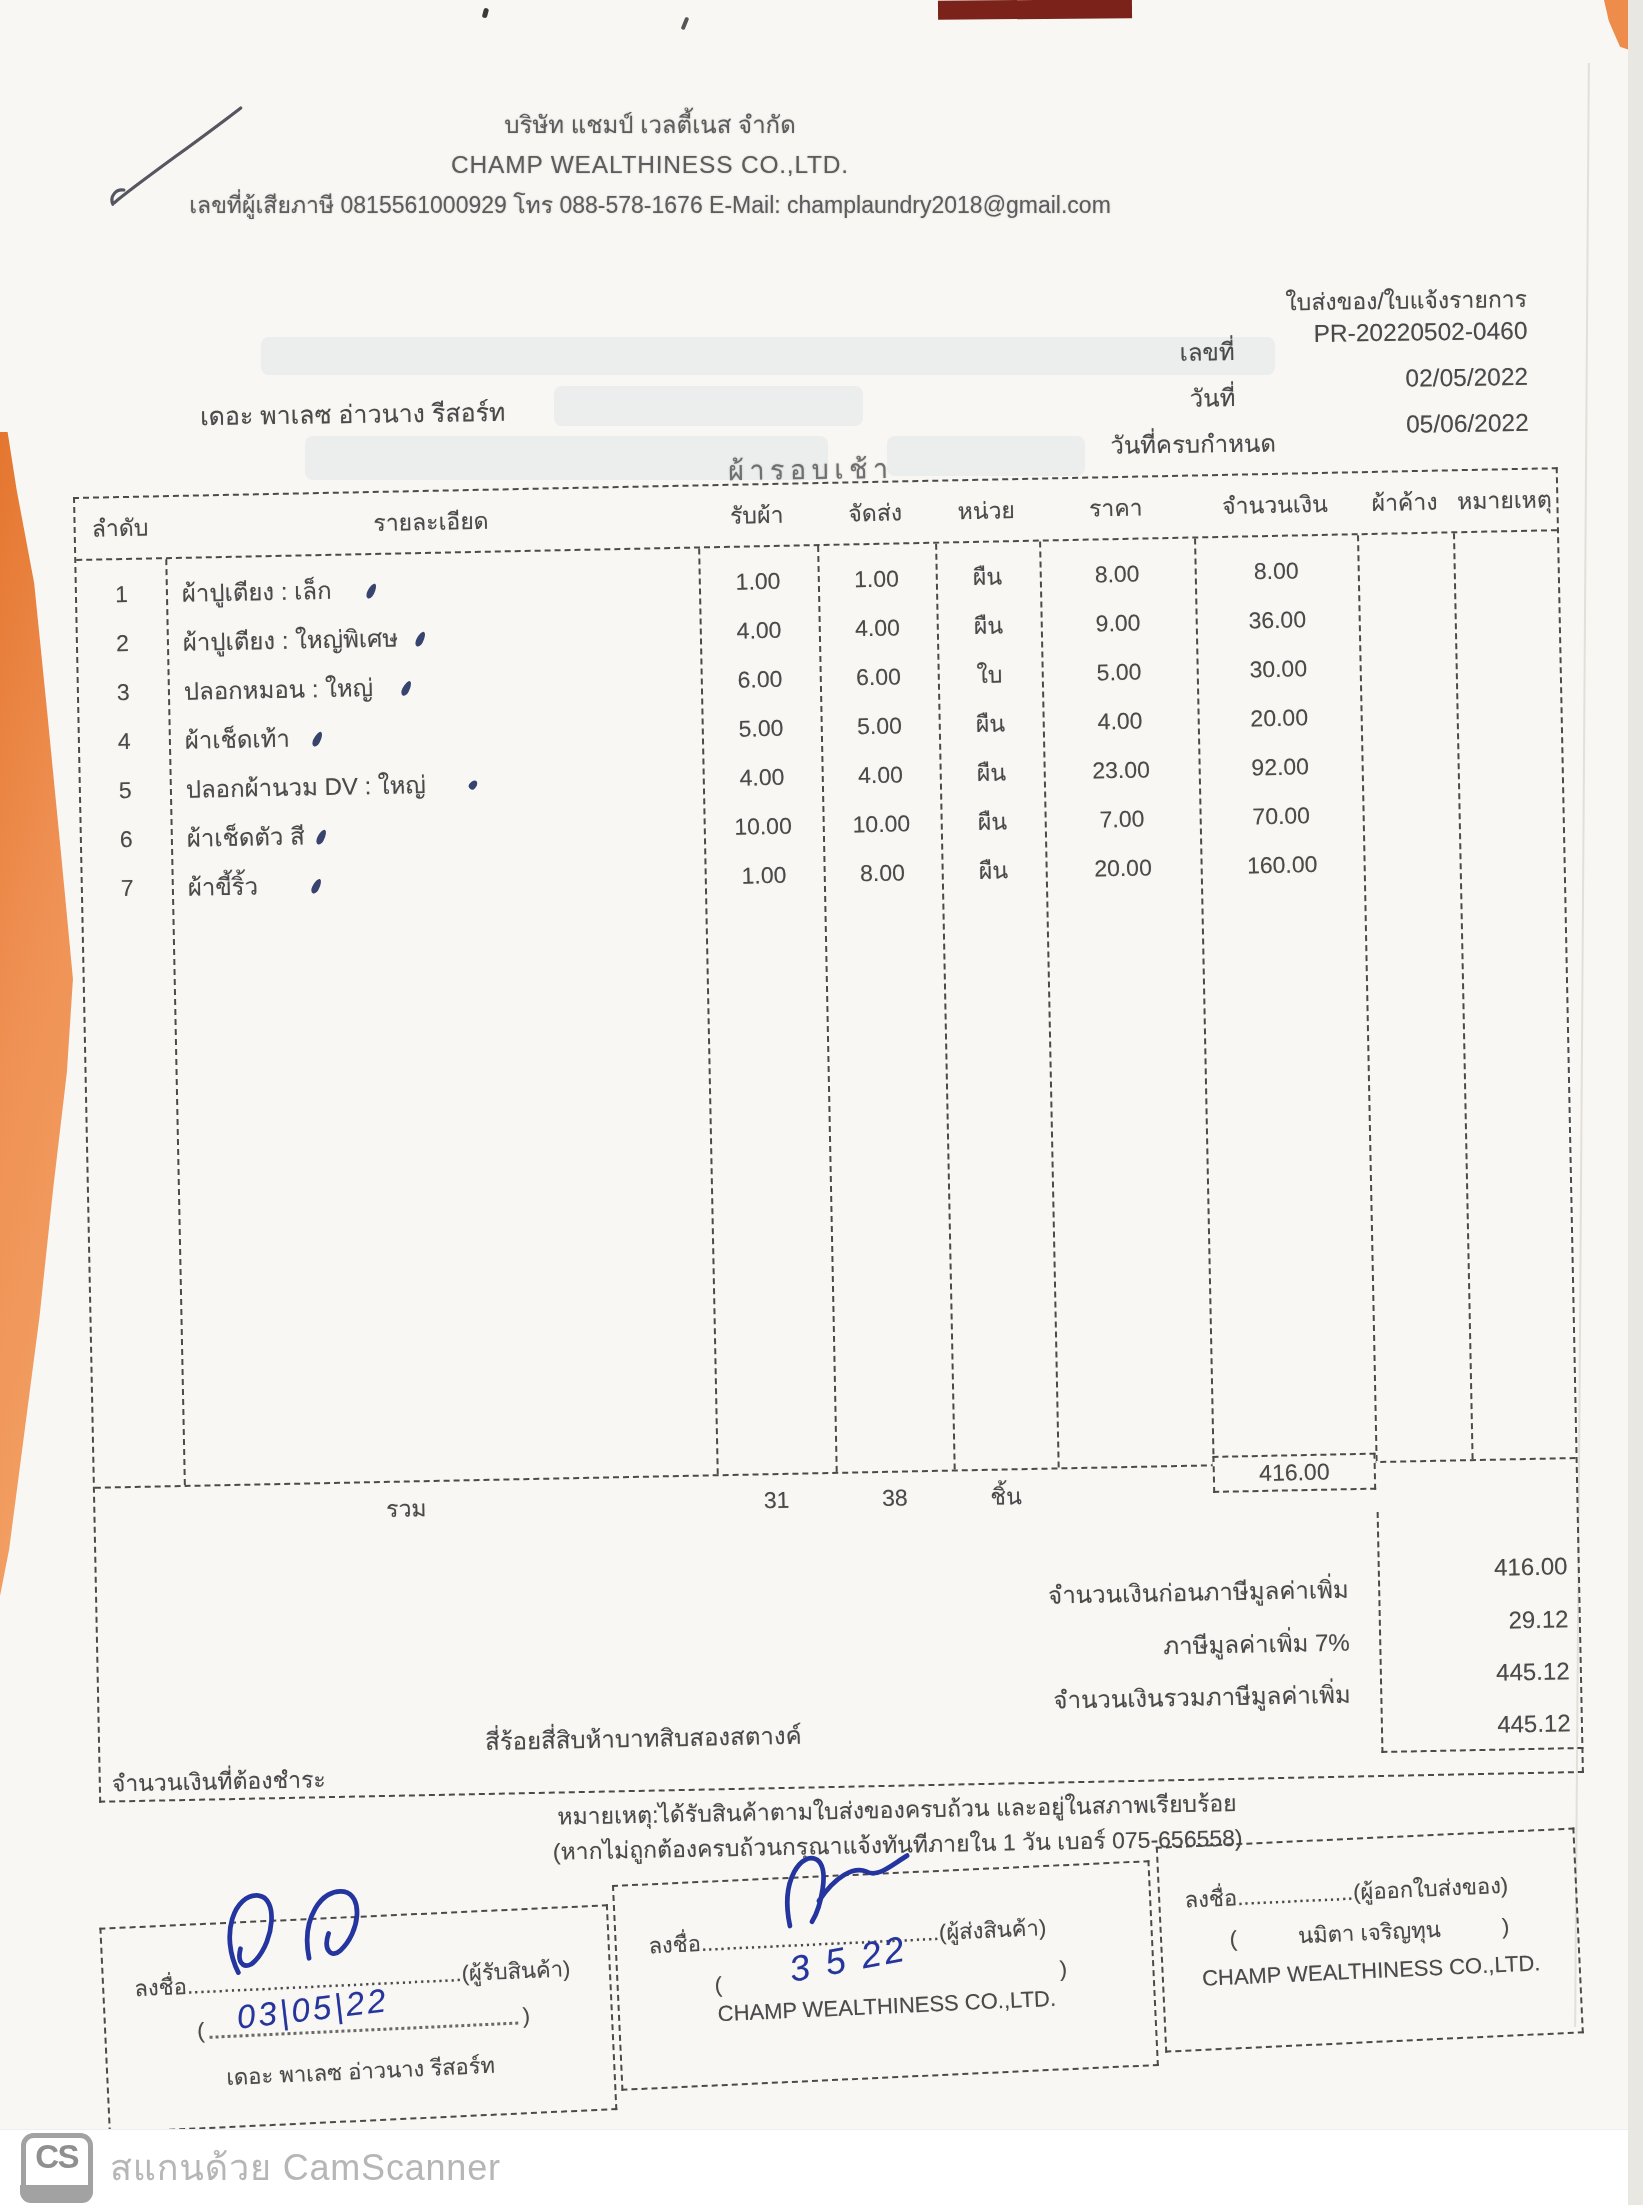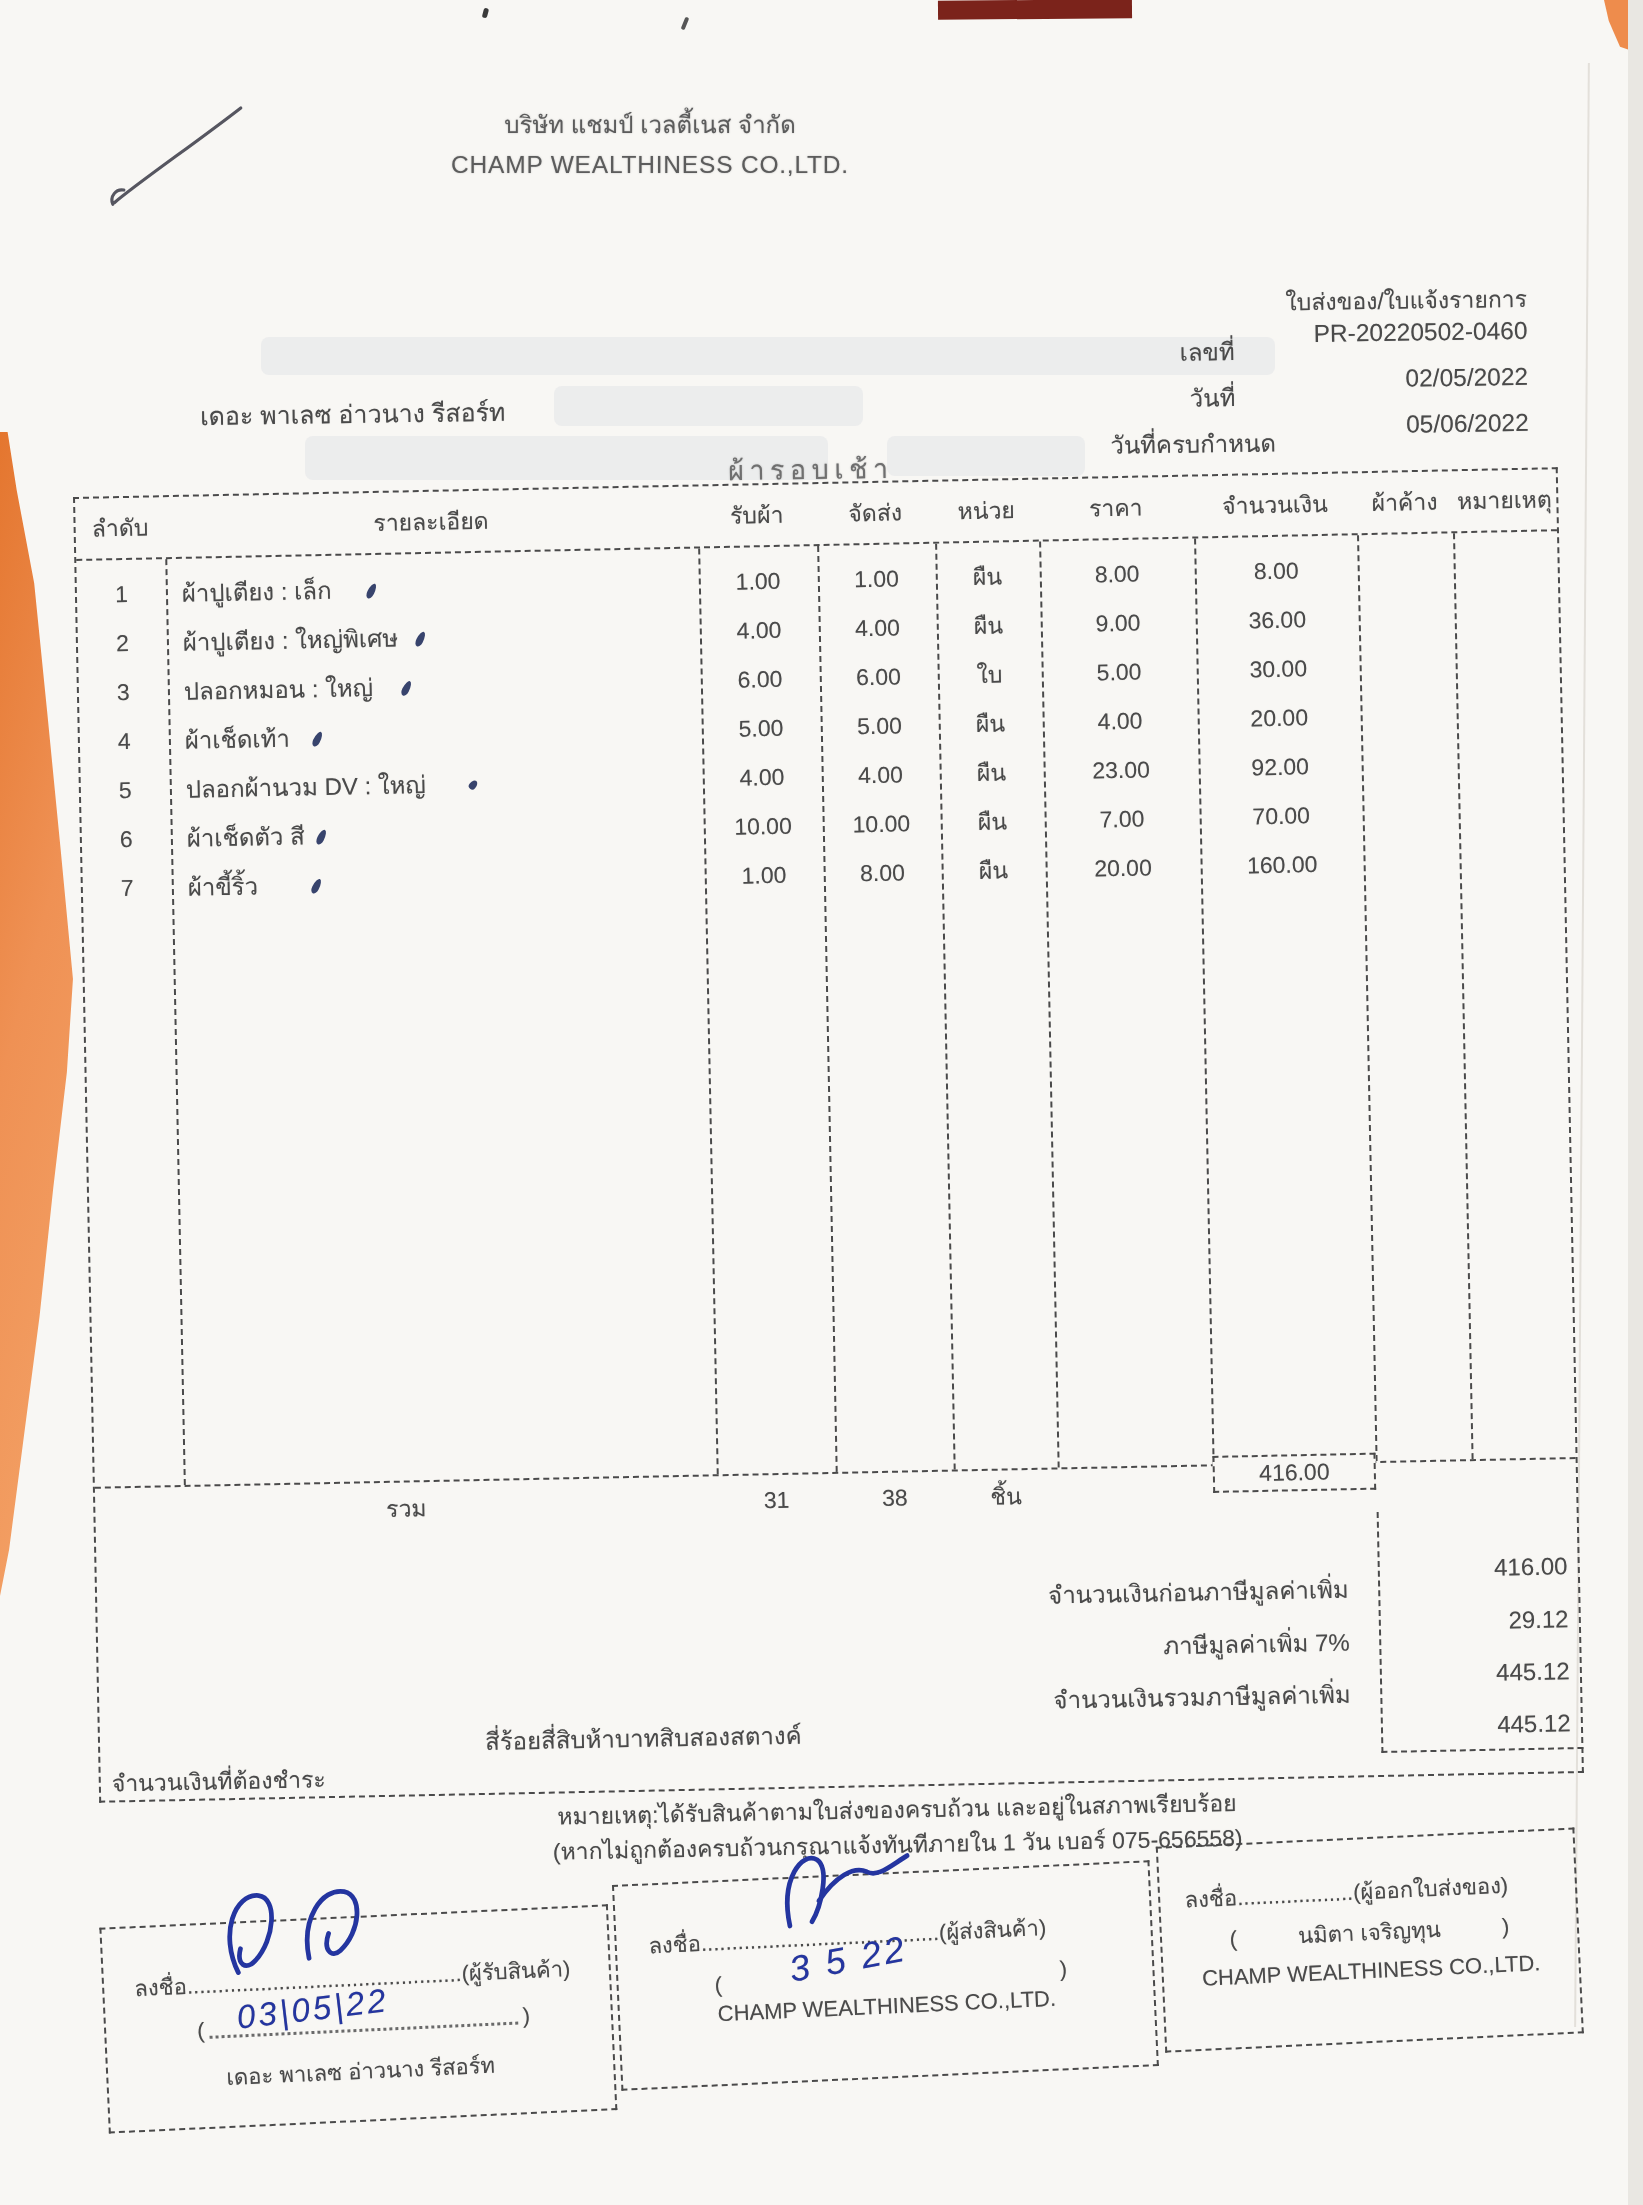--- a/index.html
+++ b/index.html
@@ -115,20 +115,21 @@
 
   <svg class="abs pen-stroke" width="158" height="119" viewBox="0 0 200 150">
     <path d="M20 138 C 16 128, 24 118, 34 120 M22 136 C 50 112, 128 58, 182 16" stroke="#565660" stroke-width="4" fill="none" stroke-linecap="round"></path>
   </svg>
   <div class="abs speck1"></div>
   <div class="abs speck2"></div>
 
   <div class="abs co-block ctr faded">
     <div style="font-size:24px;">บริษัท แชมป์ เวลตี้เนส จำกัด</div>
     <div style="font-size:24.5px;letter-spacing:0.8px;">CHAMP WEALTHINESS CO.,LTD.</div>
+    <div style="font-size:23px;">เลขที่ผู้เสียภาษี 0815561000929 โทร 088-578-1676 E-Mail: champlaundry2018@gmail.com</div>
   </div>
 
   <div class="abs doc-block print">
     <div class="rt" style="padding-right:8px;font-size:23px;">ใบส่งของ/ใบแจ้งรายการ</div>
     <div class="doc-row">
       <span class="doc-lab">เลขที่</span>
       <span class="doc-val" style="font-size:24.5px;">PR-20220502-0460</span>
     </div>
     <div class="doc-row">
       <span class="doc-lab">วันที่</span>
@@ -312,15 +313,22 @@
 
       <div class="sigbox sb3 print">
         <div class="sign-line">ลงชื่อ...................(ผู้ออกใบส่งของ)</div>
         <div class="name-line">(          นมิตา เจริญทุน          )</div>
         <div class="org-line">CHAMP WEALTHINESS CO.,LTD.</div>
       </div>
 
     </div>
   </div>
 
+  <div class="abs csbar">
+    <div class="cs-badge">
+      <div class="cs-text">CS</div>
+      <div class="cs-foot"></div>
+    </div>
+    <div class="cs-label">สแกนด้วย CamScanner</div>
+  </div>
 
 </div>
 
 
 </body></html>

